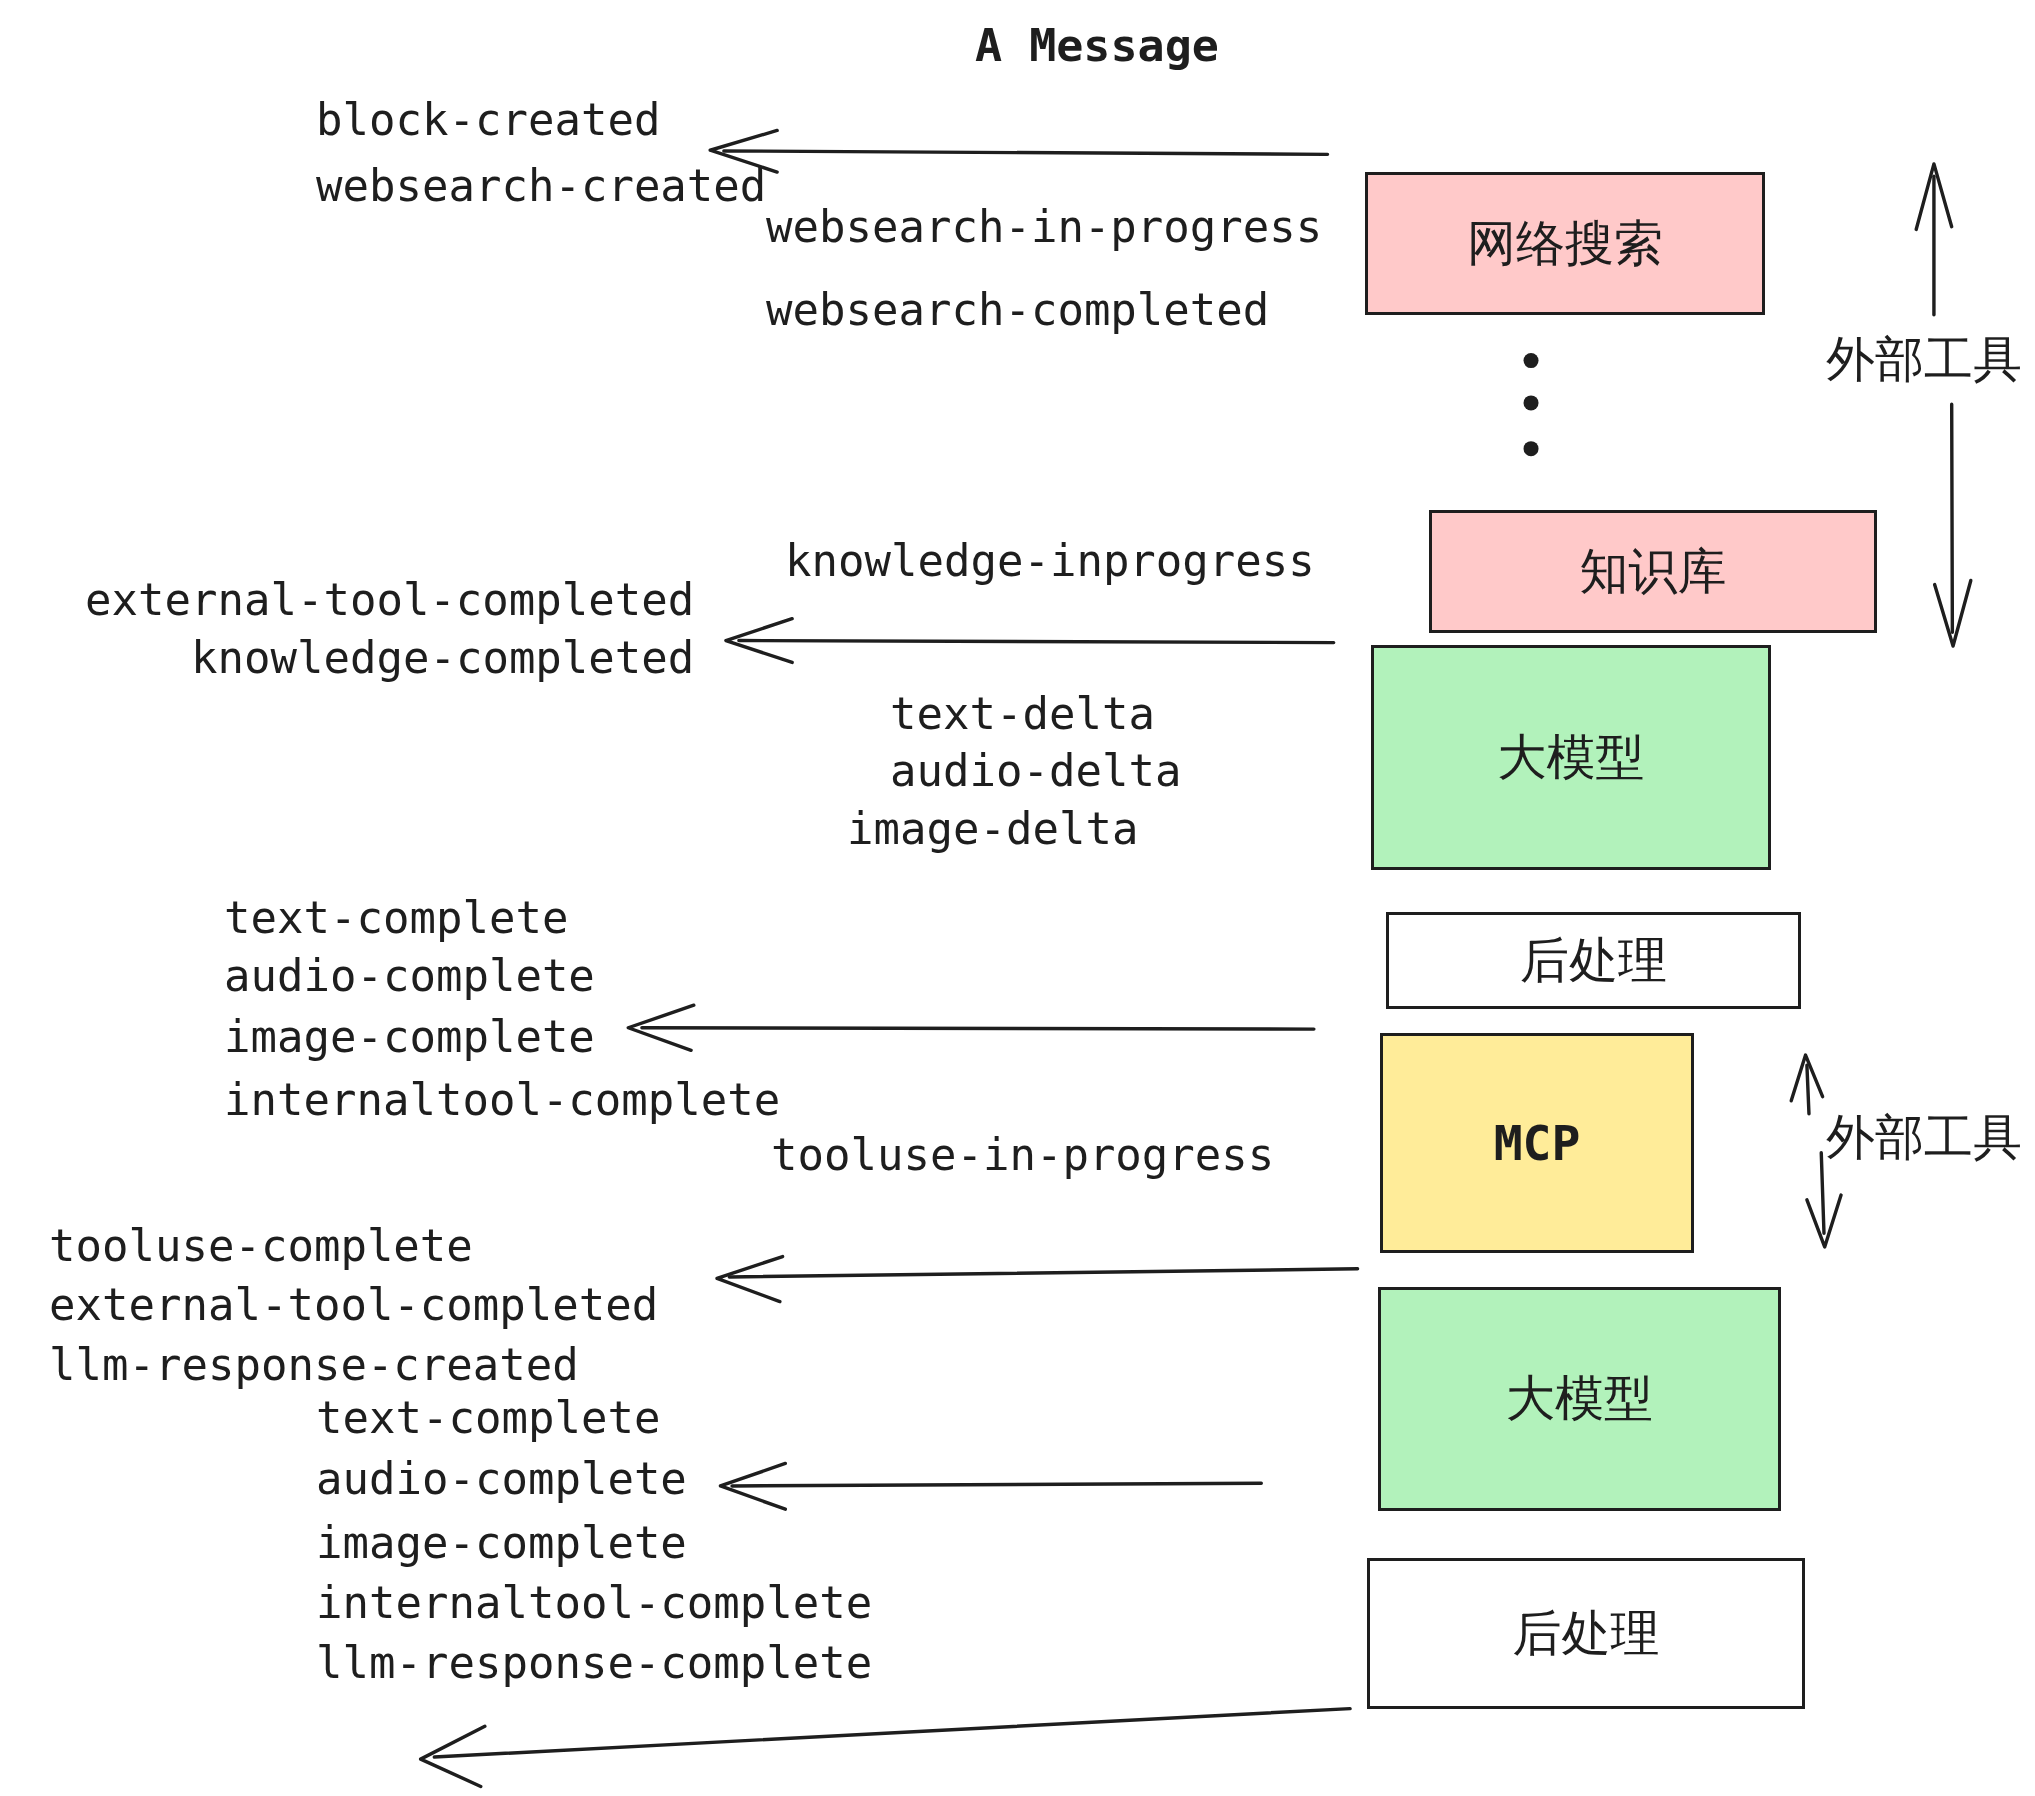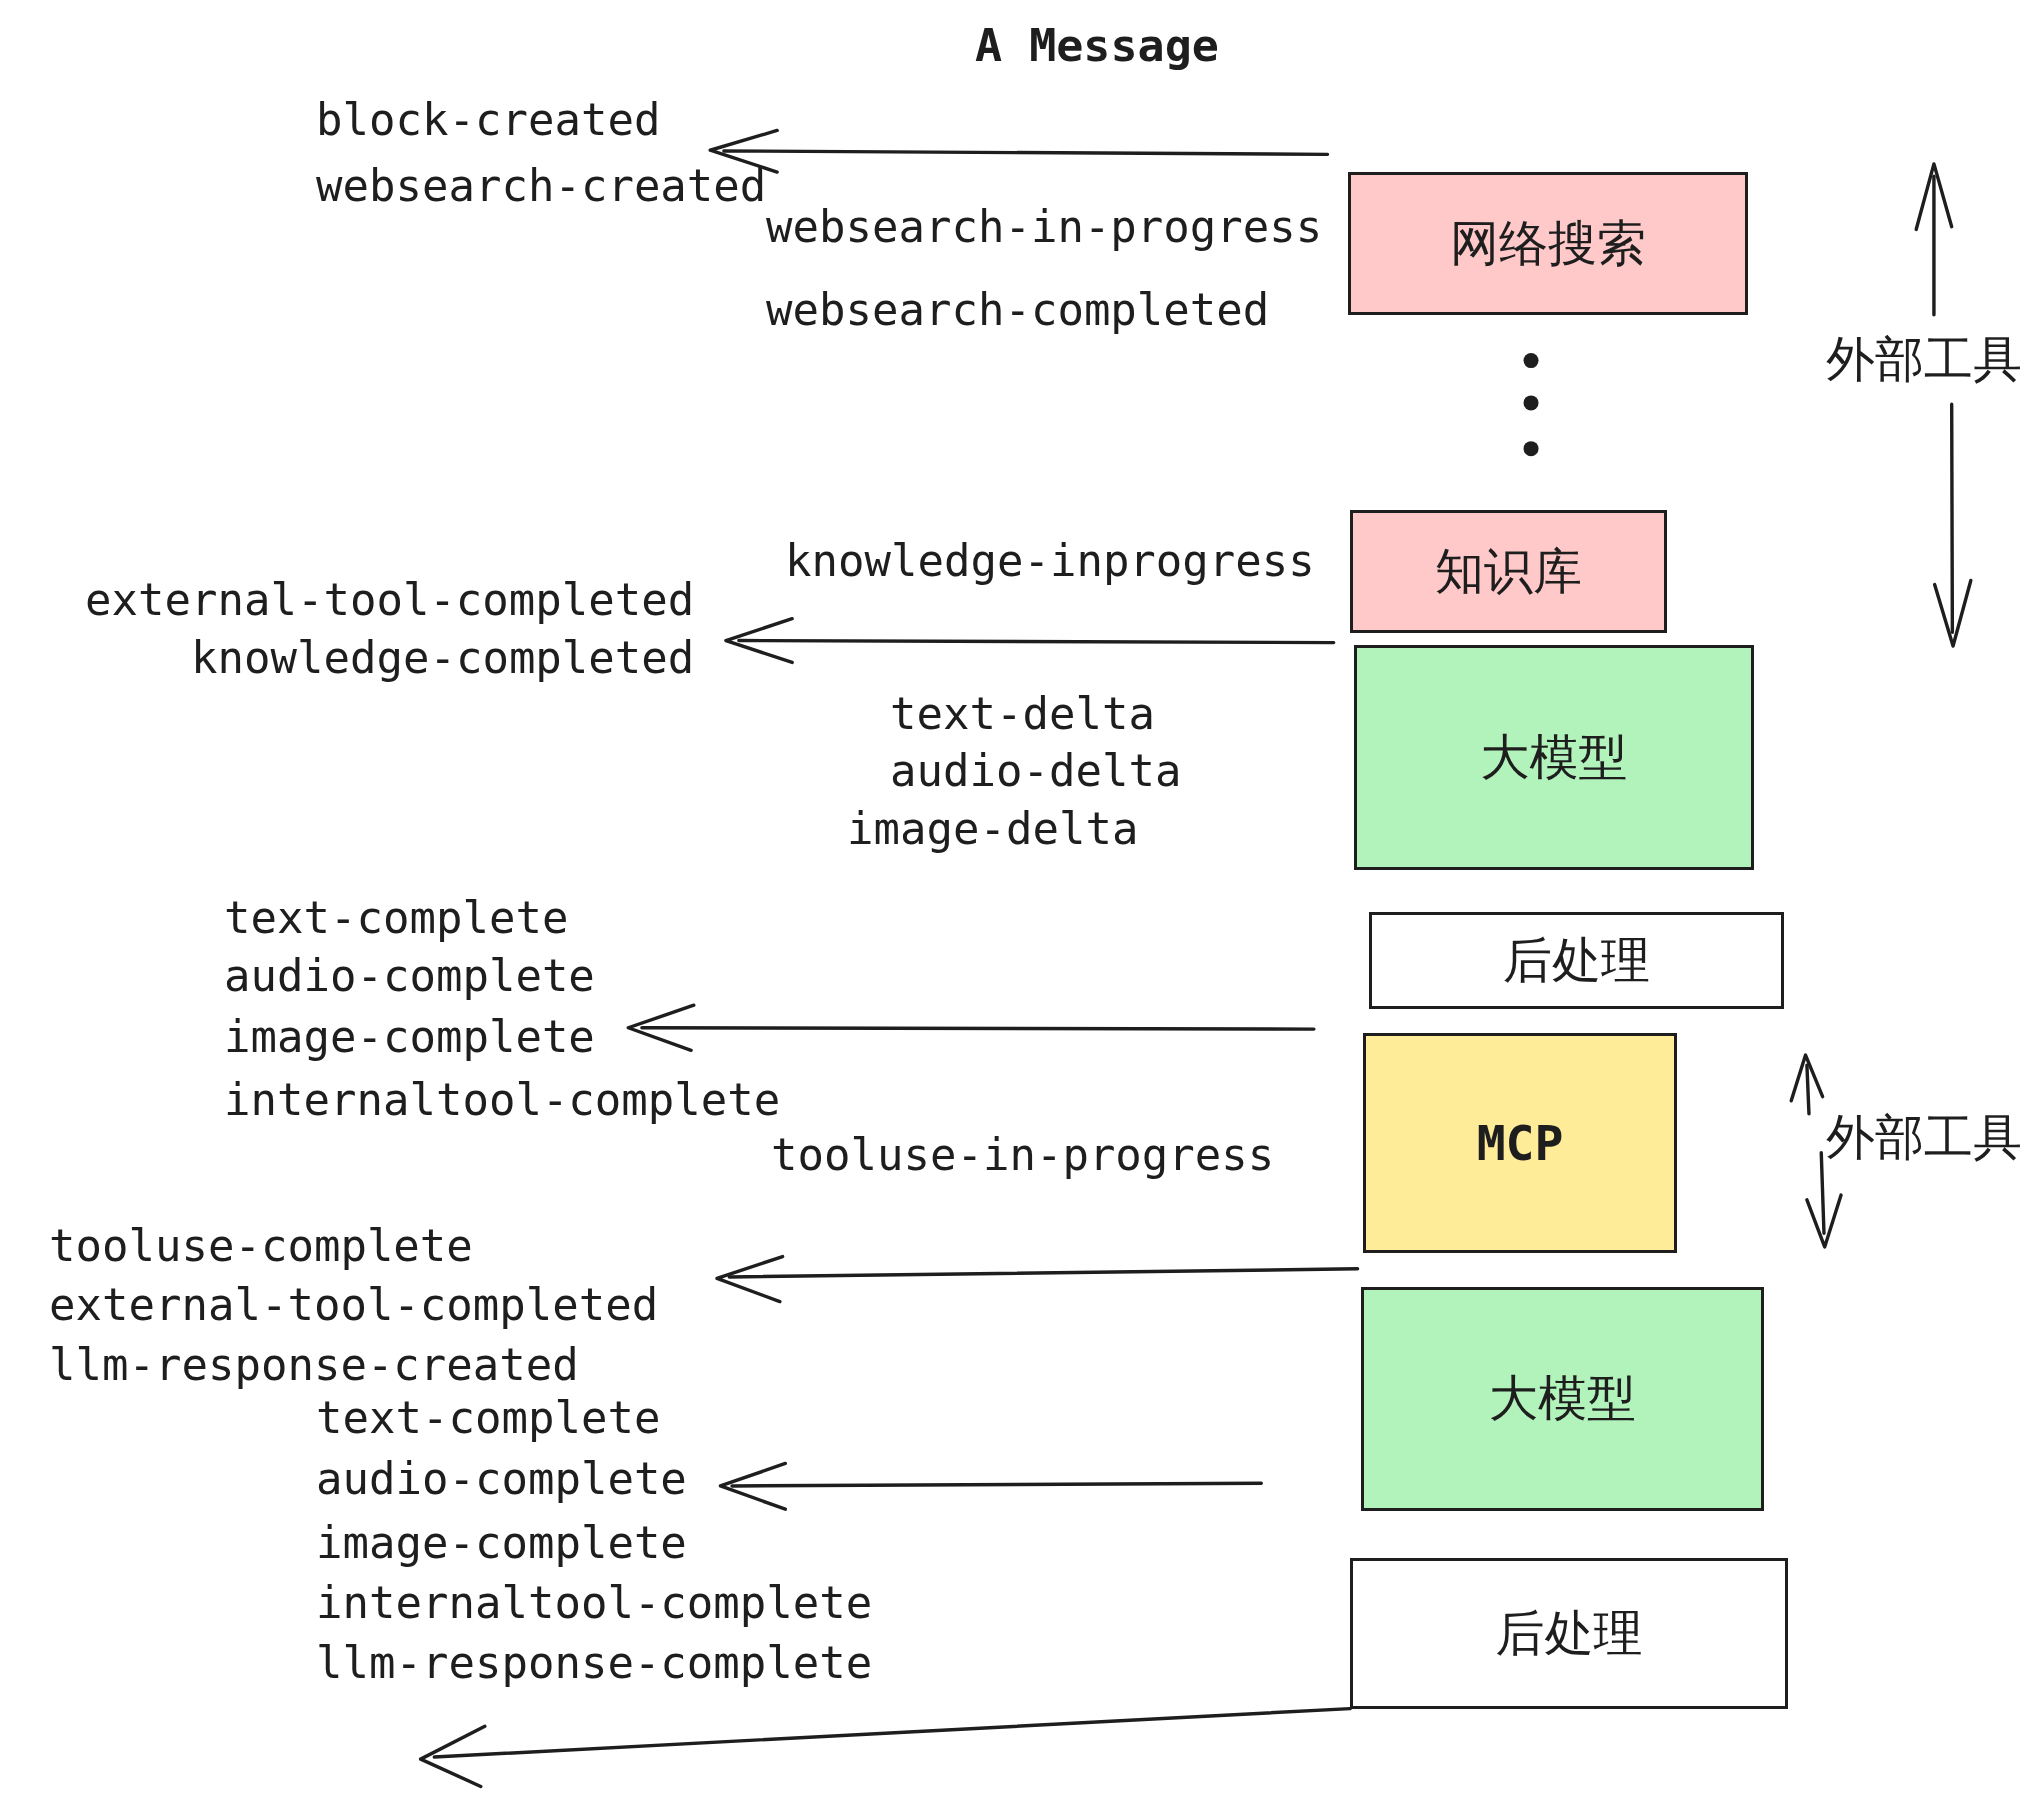--- a/index.html
+++ b/index.html
@@ -58,20 +58,21 @@
     position: absolute;
     box-sizing: border-box;
     border: 3.4px solid #1e1e1e;
     display: flex;
     align-items: center;
     justify-content: center;
     font-family: "DejaVu Sans", "Liberation Sans", sans-serif;
     font-size: 49px;
     color: #1e1e1e;
     white-space: nowrap;
+    margin-left: 17px;
   }
   .box.pink   { background: #ffc9c9; }
   .box.green  { background: #b2f2bb; }
   .box.yellow { background: #ffec99; }
   .box.white  { background: #ffffff; }
   .box .mono-label {
     font-family: "DejaVu Sans Mono", monospace;
     font-weight: bold;
     font-size: 48px;
   }
@@ -163,21 +164,21 @@
   <div class="ev" style="left:49px;   top:1337px">llm-response-created</div>
   <div class="ev" style="left:316px;  top:1390px">text-complete</div>
   <div class="ev" style="left:316px;  top:1451px">audio-complete</div>
   <div class="ev" style="left:316px;  top:1515px">image-complete</div>
   <div class="ev" style="left:316px;  top:1575px">internaltool-complete</div>
   <div class="ev" style="left:316px;  top:1635px">llm-response-complete</div>
 
   <div class="box pink" style="left:1348px; top:172px;  width:400px; height:143px">
     <span>网络搜索</span>
   </div>
-  <div class="box pink" style="left:1350px; top:510px;  width:317px; height:123px">
+  <div class="box pink" style="left:1412px; top:510px;  width:448px; height:123px">
     <span>知识库</span>
   </div>
   <div class="box green" style="left:1354px; top:645px;  width:400px; height:225px">
     <span>大模型</span>
   </div>
   <div class="box white" style="left:1369px; top:912px; width:415px; height:97px">
     <span>后处理</span>
   </div>
   <div class="box yellow" style="left:1363px; top:1033px; width:314px; height:220px">
     <span class="mono-label">MCP</span>

